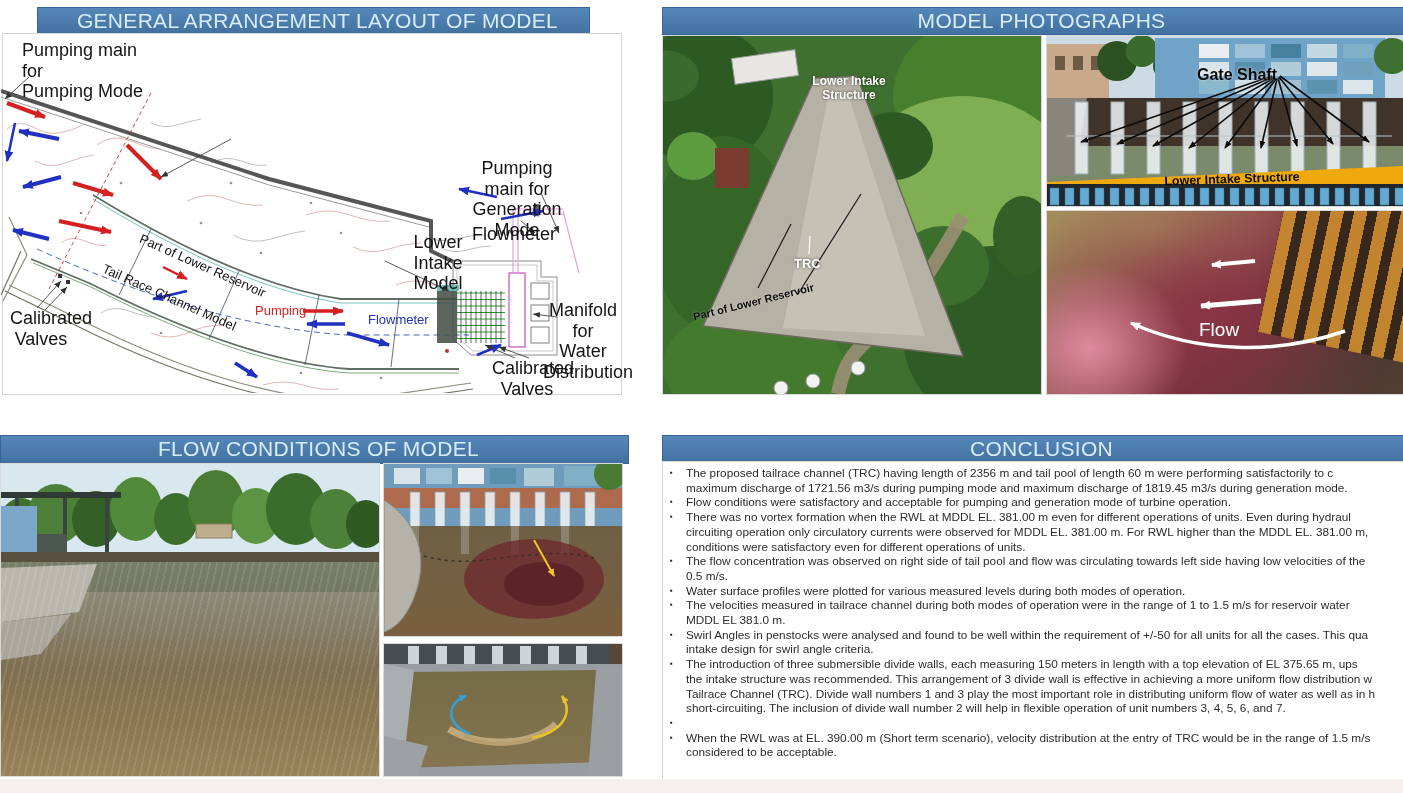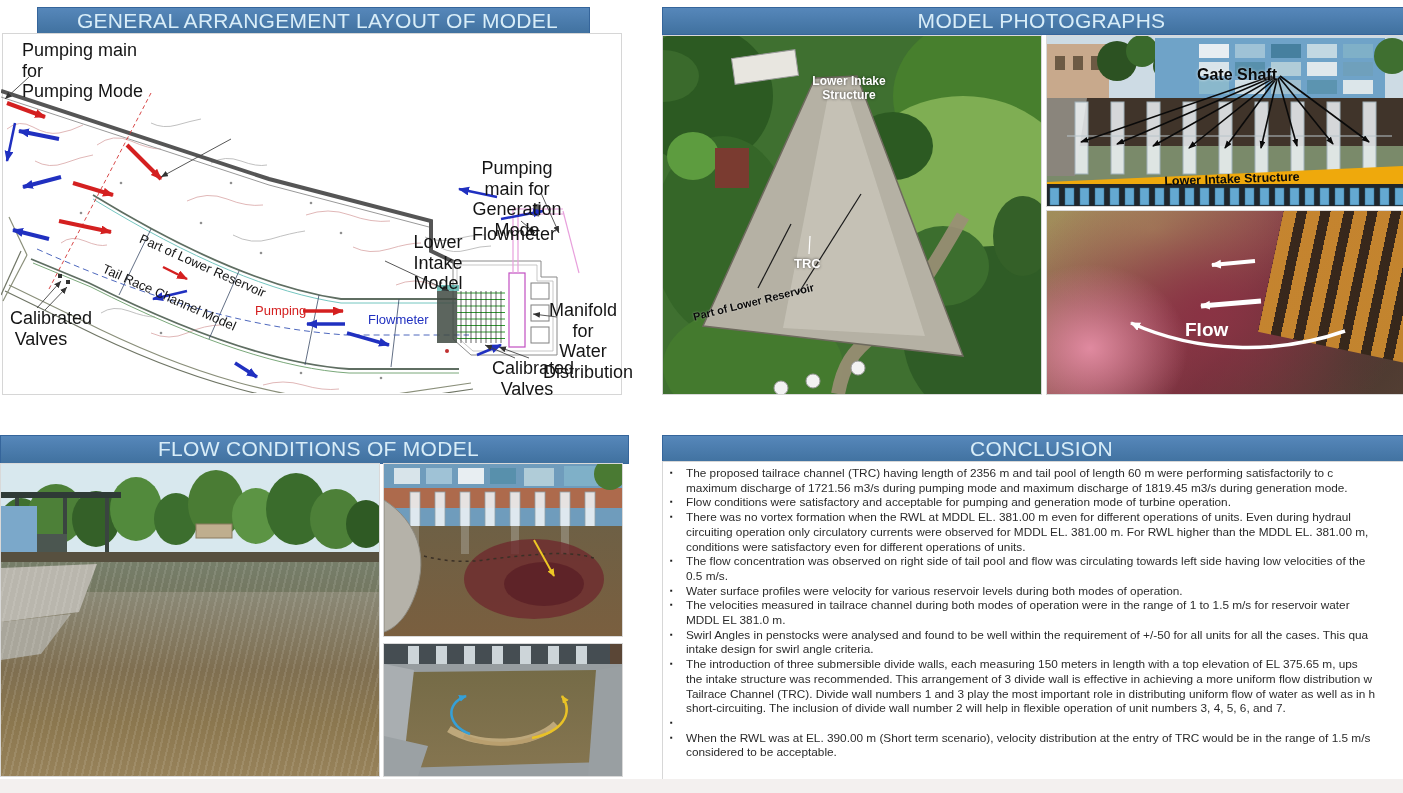--- a/index.html
+++ b/index.html
@@ -353,21 +353,21 @@
         <marker id="fp-mw" markerWidth="14" markerHeight="12" refX="9" refY="4.5" orient="auto" markerUnits="userSpaceOnUse">
             <path d="M0,0 L10,4.5 L0,9 Z" fill="#fff"></path>
           </marker>
       </defs>
       <g stroke="#fff" fill="none">
         <path d="M208,50 L165,54" stroke-width="4" marker-end="url(#fp-mw)"></path>
         <path d="M214,90 L154,95" stroke-width="5" marker-end="url(#fp-mw)"></path>
         <path d="M298,120 C230,144 150,142 84,112" stroke-width="3.5" marker-end="url(#fp-mw)"></path>
       </g>
     </svg>
-    <div class="plbl" style="left:138px;top:108px;font-size:19px;font-weight:700;color:#fff;">Flow</div>
+    <div class="plbl" style="left:152px;top:108px;font-size:19px;font-weight:400;color:#fff;">Flow</div>
   </div>
 
   <div class="hdr" style="left:0;top:435px;width:619px;height:27px;line-height:26px;text-align:center;">FLOW CONDITIONS OF MODEL</div>
 
   <div class="photo" style="left:0;top:463px;width:378px;height:312px;">
     <svg width="378" height="312" viewBox="0 0 378 312">
       <defs>
         <linearGradient id="pw" x1="0" y1="0" x2="0" y2="1">
           <stop offset="0" stop-color="#8f9383"></stop>
             <stop offset="0.25" stop-color="#87816c"></stop>
@@ -509,21 +509,21 @@
 circuiting operation only circulatory currents were observed for MDDL EL. 381.00 m. For RWL higher than the MDDL EL. 381.00 m,
 conditions were satisfactory even for different operations of units.</div>
       </div>
     <div class="b-row">
         <span class="b-marker">▪</span>
         <div class="b-text">The flow concentration was observed on right side of tail pool and flow was circulating towards left side having low velocities of the
 0.5 m/s.</div>
       </div>
     <div class="b-row">
         <span class="b-marker">▪</span>
-        <div class="b-text">Water surface profiles were velocity for various reservoir levels during both modes of operation.</div>
+        <div class="b-text">Water surface profiles were plotted for various measured levels during both modes of operation.</div>
       </div>
     <div class="b-row">
         <span class="b-marker">▪</span>
         <div class="b-text">The velocities measured in tailrace channel during both modes of operation were in the range of 1 to 1.5 m/s for reservoir water
 MDDL EL 381.0 m.</div>
       </div>
     <div class="b-row">
         <span class="b-marker">▪</span>
         <div class="b-text">Swirl Angles in penstocks were analysed and found to be well within the requirement of +/-50 for all units for all the cases. This qua
 intake design for swirl angle criteria.</div>

